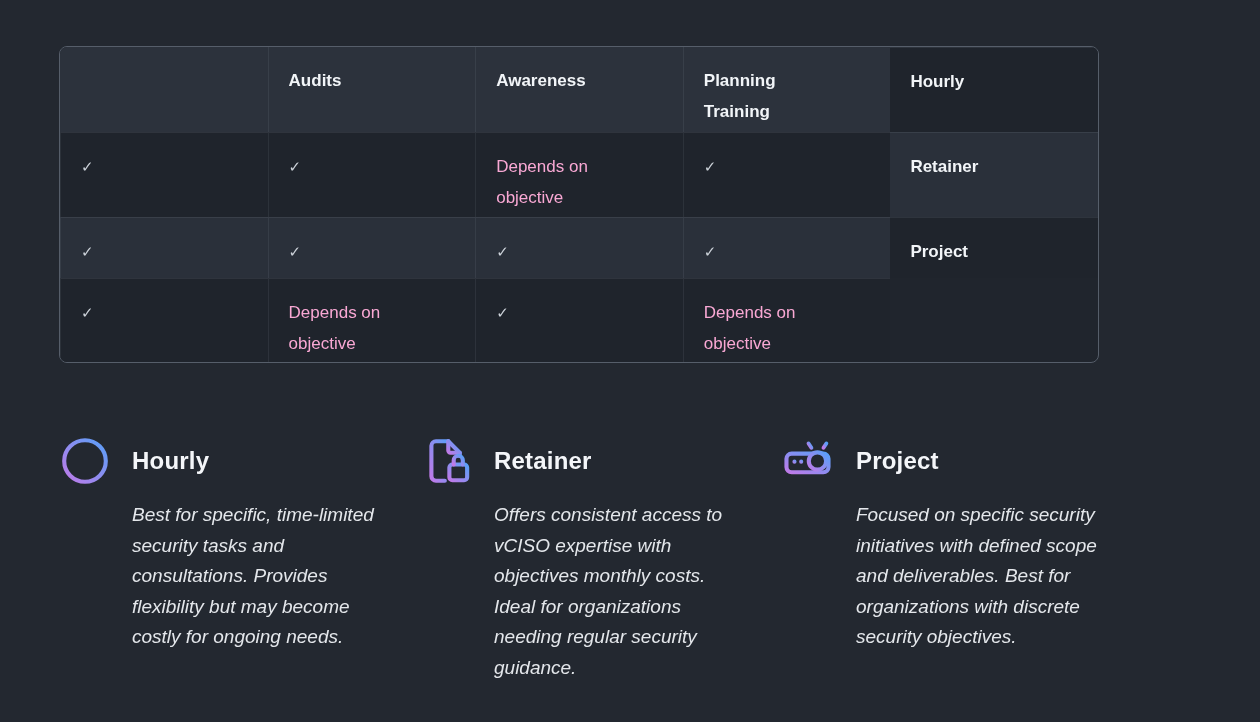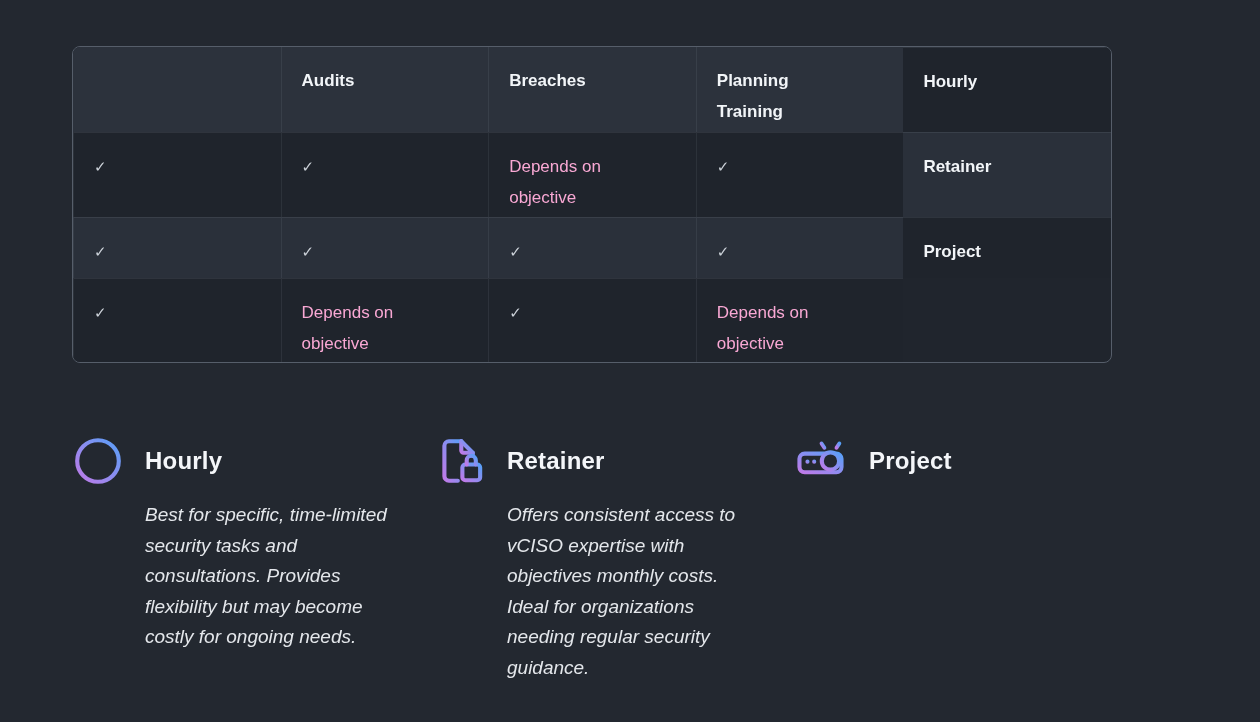--- a/index.html
+++ b/index.html
@@ -5,21 +5,21 @@
   * { margin:0; padding:0; box-sizing:border-box; }
   html,body { width:1260px; height:722px; }
   body {
     background:#232830;
     font-family:"Liberation Sans", sans-serif;
     color:#e4e7eb;
     overflow:hidden;
   }
   .content {
     position:absolute;
-    left:72px; top:46px;
+    left:59px; top:46px;
     width:1040px;
   }
 
   
   .cmp-table {
     display:grid;
     grid-template-columns:repeat(5, 1fr);
     grid-template-rows:85px 85px 61px 84px;
     border:1px solid #565e6a;
     border-radius:8px;
@@ -88,21 +88,21 @@
 
   <div class="cmp-table">
 
     <div class="cell header first-col">
         <span class="inner"></span>
       </div>
     <div class="cell header">
         <span class="inner">Audits</span>
       </div>
     <div class="cell header">
-        <span class="inner">Breaches</span>
+        <span class="inner">Awareness</span>
       </div>
     <div class="cell header">
         <span class="inner">Planning Training</span>
       </div>
 
     <div class="cell body-row row-dark label first-col">
         <span class="inner">Hourly</span>
       </div>
     <div class="cell body-row row-dark val is-check">
         <span class="inner">✓</span>
@@ -208,16 +208,17 @@
           <path d="M4.2 17.2 v2.4" stroke="url(#grad3)" stroke-width="1.9" stroke-linecap="round"></path>
           <path d="M19 17.2 v2.4" stroke="url(#grad3)" stroke-width="1.9" stroke-linecap="round"></path>
 
           <circle cx="15.9" cy="12" r="4" fill="#232830" stroke="url(#grad3)" stroke-width="1.9"></circle>
 
           <circle cx="5.3" cy="12.3" r="0.95" fill="url(#grad3)"></circle>
           <circle cx="8.4" cy="12.3" r="0.95" fill="url(#grad3)"></circle>
         </svg>
       </div>
       <div class="card-title">Project</div>
+      <div class="card-desc">Focused on specific security initiatives with defined scope and deliverables. Best for organizations with discrete security objectives.</div>
     </div>
 
   </div>
 </div>
 
 </body></html>

